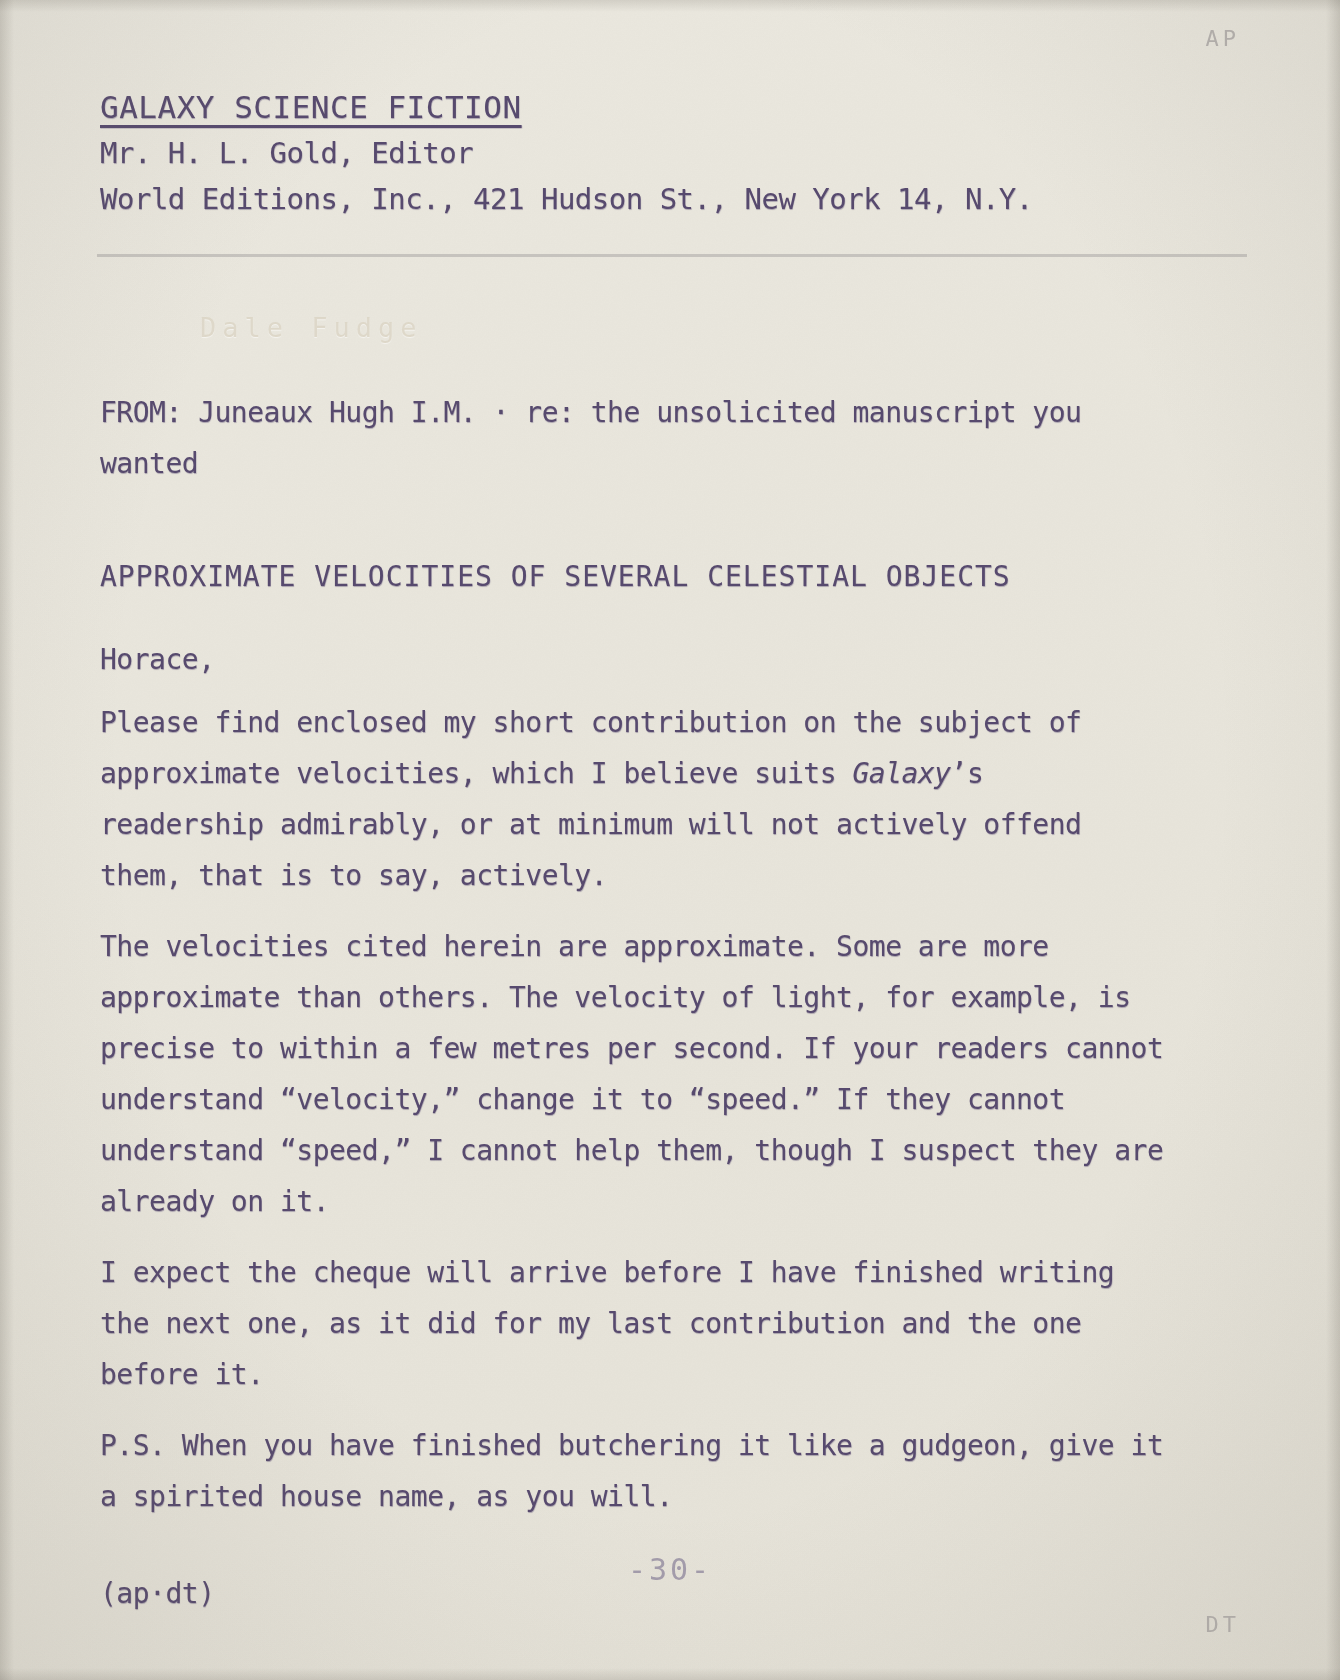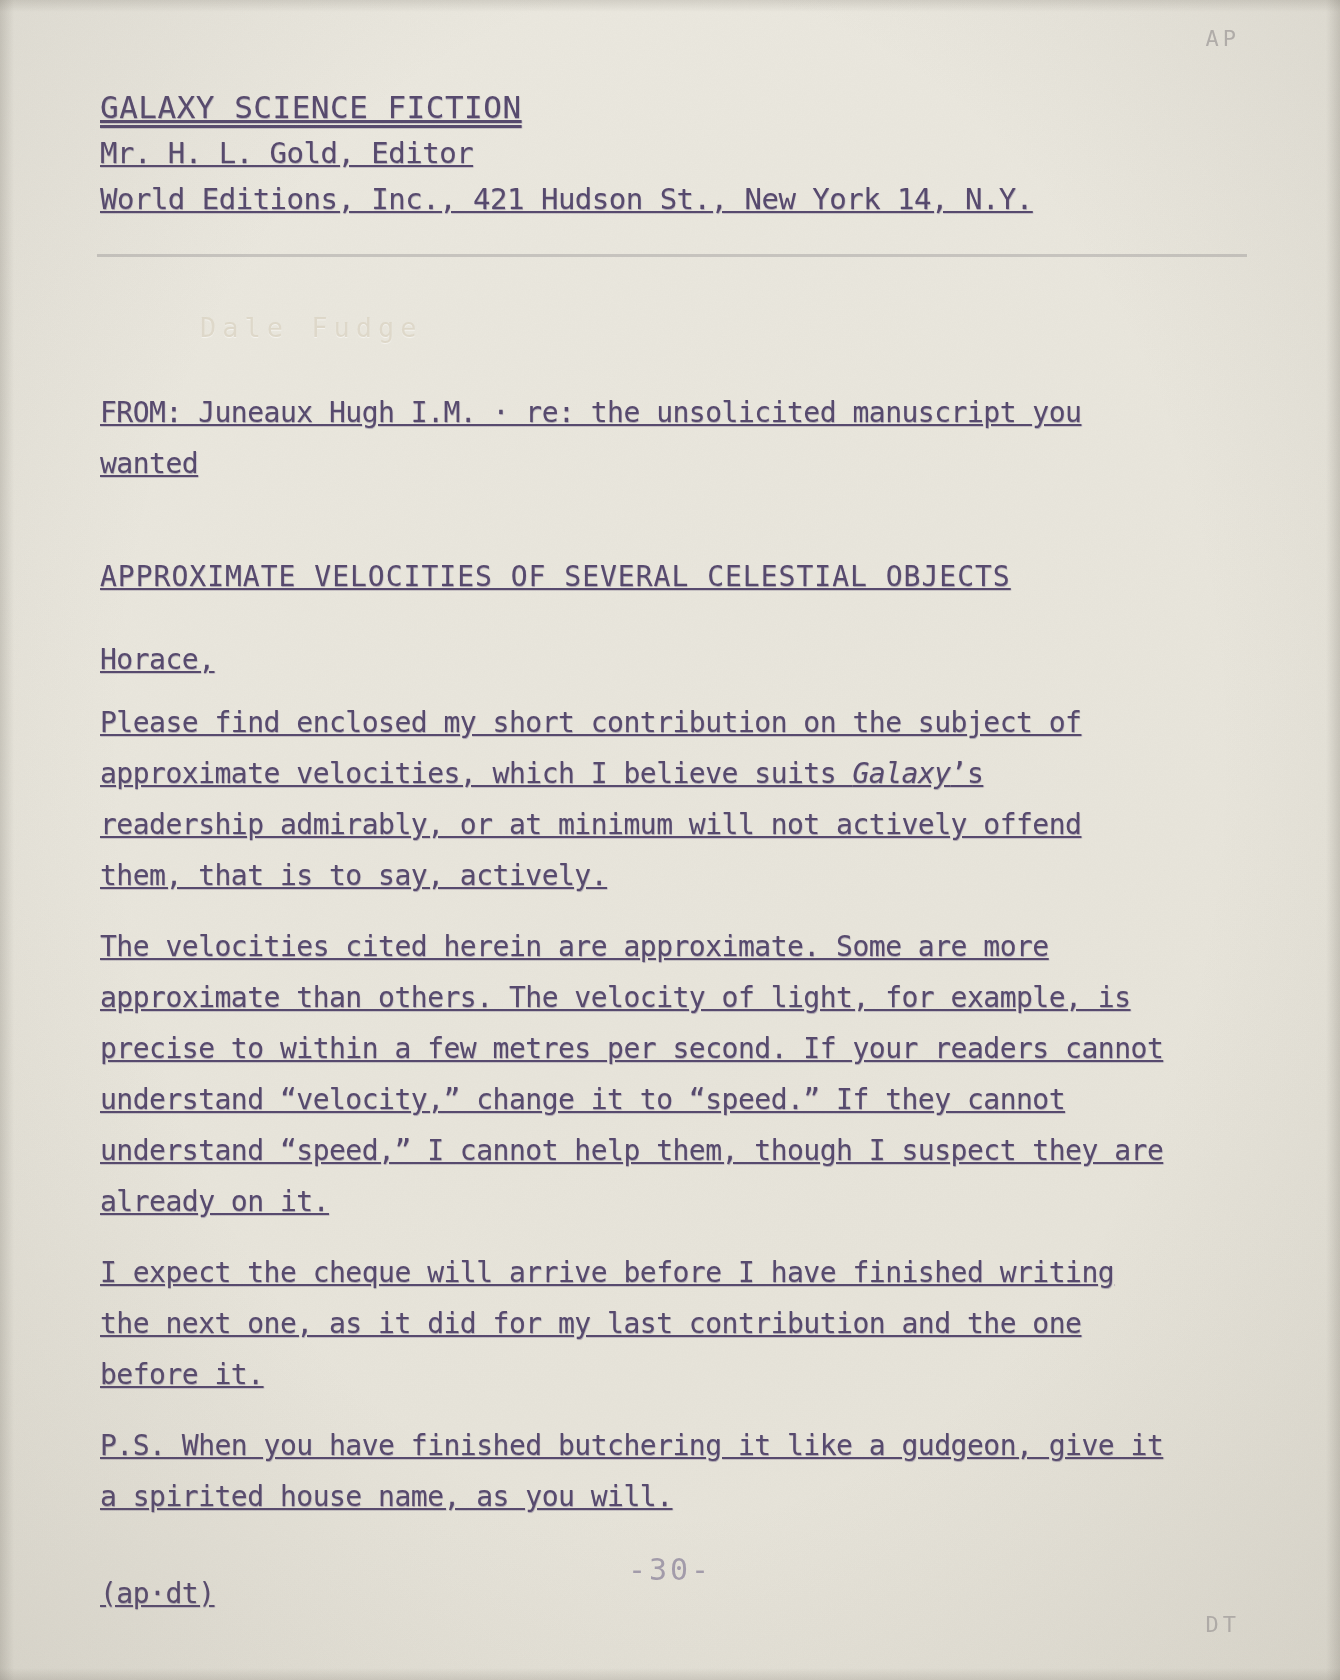--- a/index.html
+++ b/index.html
@@ -12,21 +12,20 @@
   }
   .paper {
     position: relative;
     width: 1340px;
     height: 1680px;
     box-sizing: border-box;
     background-color: #e9e6dc;
     background-image: linear-gradient(160deg, rgba(255,255,255,0.10) 0%, rgba(190,185,170,0.08) 100%);
     font-family: "DejaVu Sans Mono", "Liberation Mono", monospace;
     color: #574a6e;
-    text-decoration: underline;
   }
   .paper::after {
     content: "";
     position: absolute;
     inset: 0;
     pointer-events: none;
     background-image:
       radial-gradient(ellipse at 50% 45%, rgba(0,0,0,0) 58%, rgba(110,104,92,0.13) 100%),
       linear-gradient(to right, rgba(105,100,90,0.22) 0px, rgba(105,100,90,0) 14px),
       linear-gradient(to left, rgba(105,100,90,0.22) 0px, rgba(105,100,90,0) 14px),

